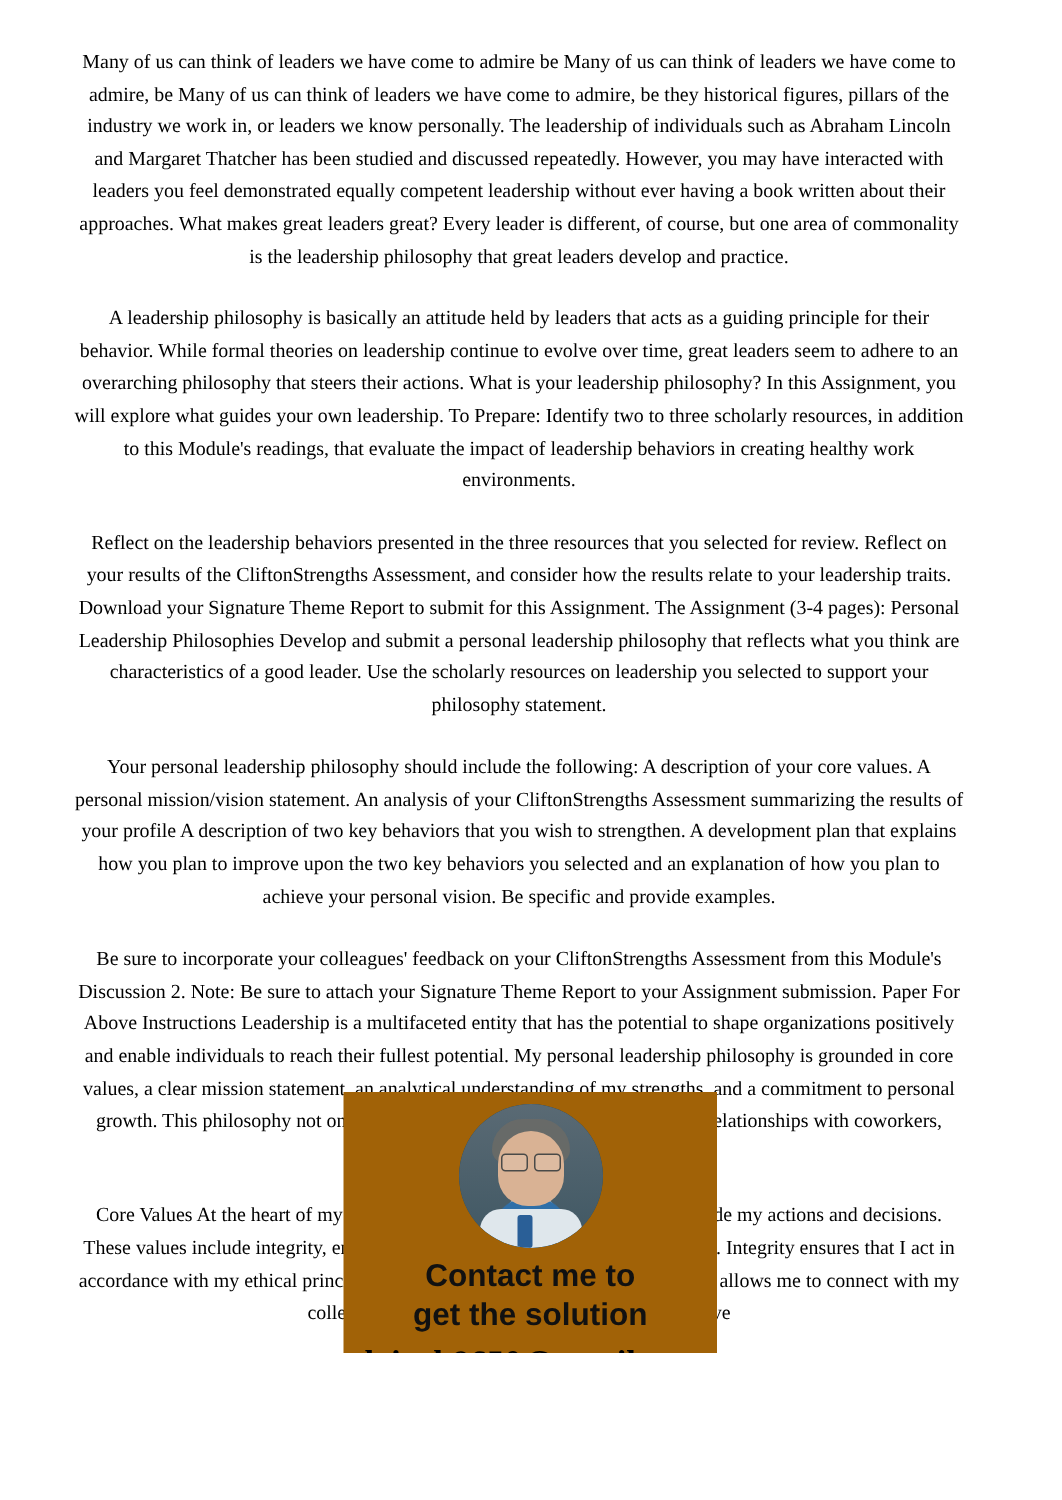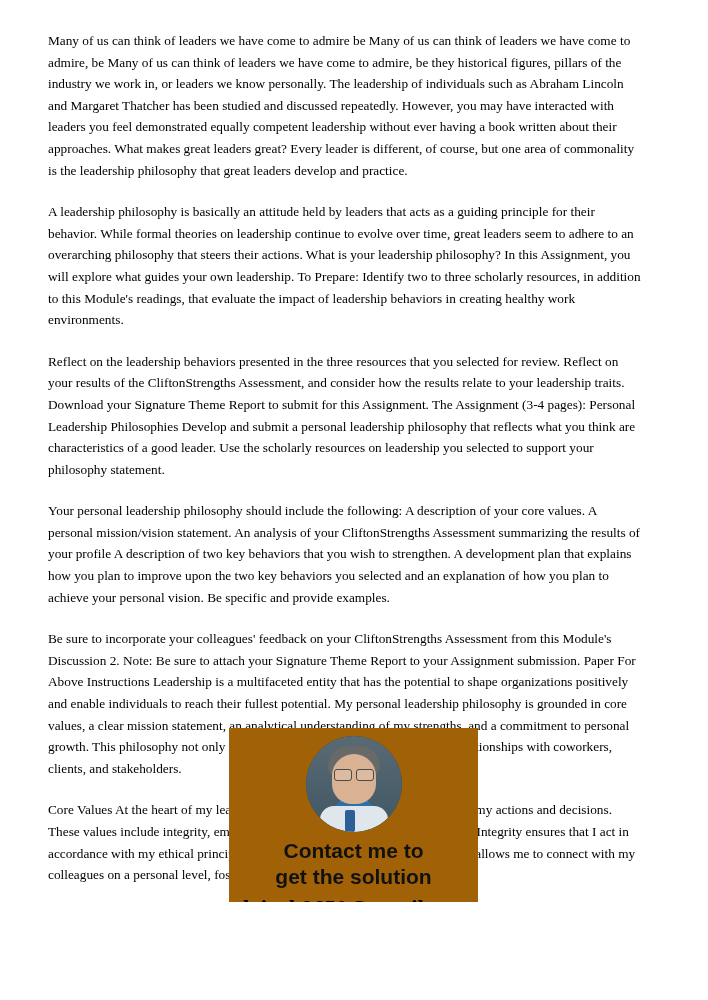--- a/index.html
+++ b/index.html
@@ -25,21 +25,21 @@
     position: absolute;
     left: 48px;
     top: 30px;
     width: 596px;
   }
   .para {
     font-family: "Liberation Serif", serif;
     font-size: 13.3px;
     line-height: 21.6px;
     color: #000000;
-    text-align: left;
+    text-align: center;
     margin: 0 0 20px 0;
     white-space: normal;
   }
   .para:last-child { margin-bottom: 0; }
 
   
   .overlay-card {
     position: absolute;
     left: 229px;
     top: 728px;

